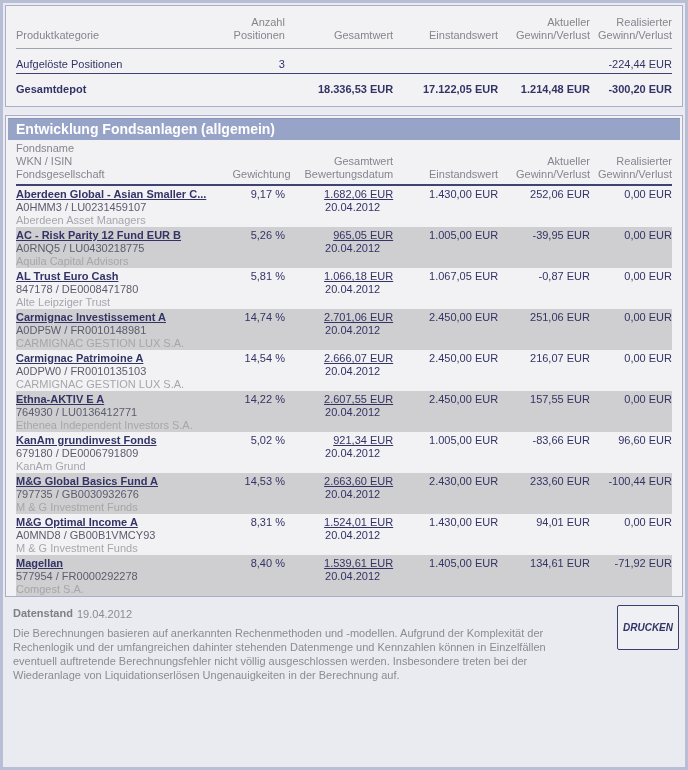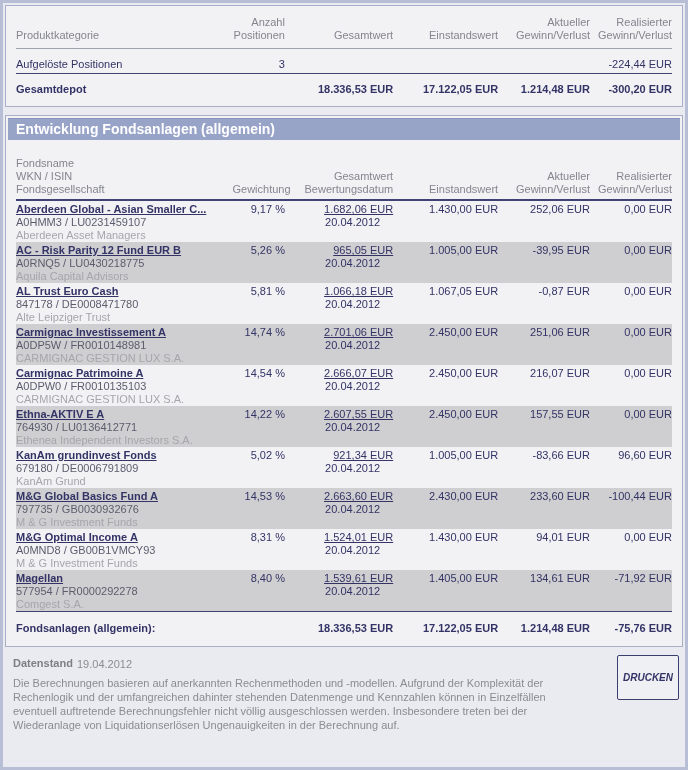--- a/index.html
+++ b/index.html
@@ -22,21 +22,21 @@
 
   
   .sum-hdr td { color:#85858e; vertical-align:bottom; padding:2px 0 6px; border-bottom:1px solid #9fa3ae; font-weight:normal; line-height:13px; }
   .sum-row td { padding:9px 0 3px; }
   .sum-total td { border-top:1px solid #3e4374; font-weight:bold; padding:9px 0 11px; }
 
   
   .fund-panel { padding:2px 2px 0; }
   .section-bar { background:#98a3c8; border-top:1px solid #8a95be; color:#ffffff; font-size:14px; font-weight:bold; padding:2px 6px 3px 8px; }
   .fund-inner { padding:1px 8px 0; }
-  .fund-hdr td { color:#85858e; vertical-align:bottom; padding:16px 0 3px; border-bottom:2px solid #3e4374; font-weight:normal; line-height:13px; }
+  .fund-hdr td { color:#85858e; vertical-align:bottom; padding:1px 0 3px; border-bottom:2px solid #3e4374; font-weight:normal; line-height:13px; }
   .fund-row td { vertical-align:top; padding:2px 0 0; line-height:13px; }
   .fund-row.shaded td { background:#cfcfd1; }
   .fund-name { font-weight:bold; }
   .wkn { color:#5c5c6e; }
   .company { color:#a6a6ab; }
   .date { padding-right:13px; }
   .fund-total td { border-top:1px solid #3e4374; font-weight:bold; padding:10px 0 12px; }
 
   
   .footer { padding:10px 6px 0 8px; font-size:11px; color:#8b8b92; position:relative; }
@@ -288,28 +288,20 @@
           <td class="num">8,40 %</td>
           <td class="num">
             <div><a class="lnk">1.539,61 EUR</a></div>
             <div class="date">20.04.2012</div>
           </td>
           <td class="num">1.405,00 EUR</td>
           <td class="num">134,61 EUR</td>
           <td class="num">-71,92 EUR</td>
         </tr>
 
-        <tr class="fund-total">
-          <td>Fondsanlagen (allgemein):</td>
-          <td class="num"></td>
-          <td class="num">18.336,53 EUR</td>
-          <td class="num">17.122,05 EUR</td>
-          <td class="num">1.214,48 EUR</td>
-          <td class="num">-75,76 EUR</td>
-        </tr>
       </tbody>
         </table>
     </div>
   </div>
 
   <div class="footer">
     <button class="print-btn">DRUCKEN</button>
     <div class="f-row">
       <span class="f-label">Datenstand</span>
       <span class="f-text">19.04.2012</span>

